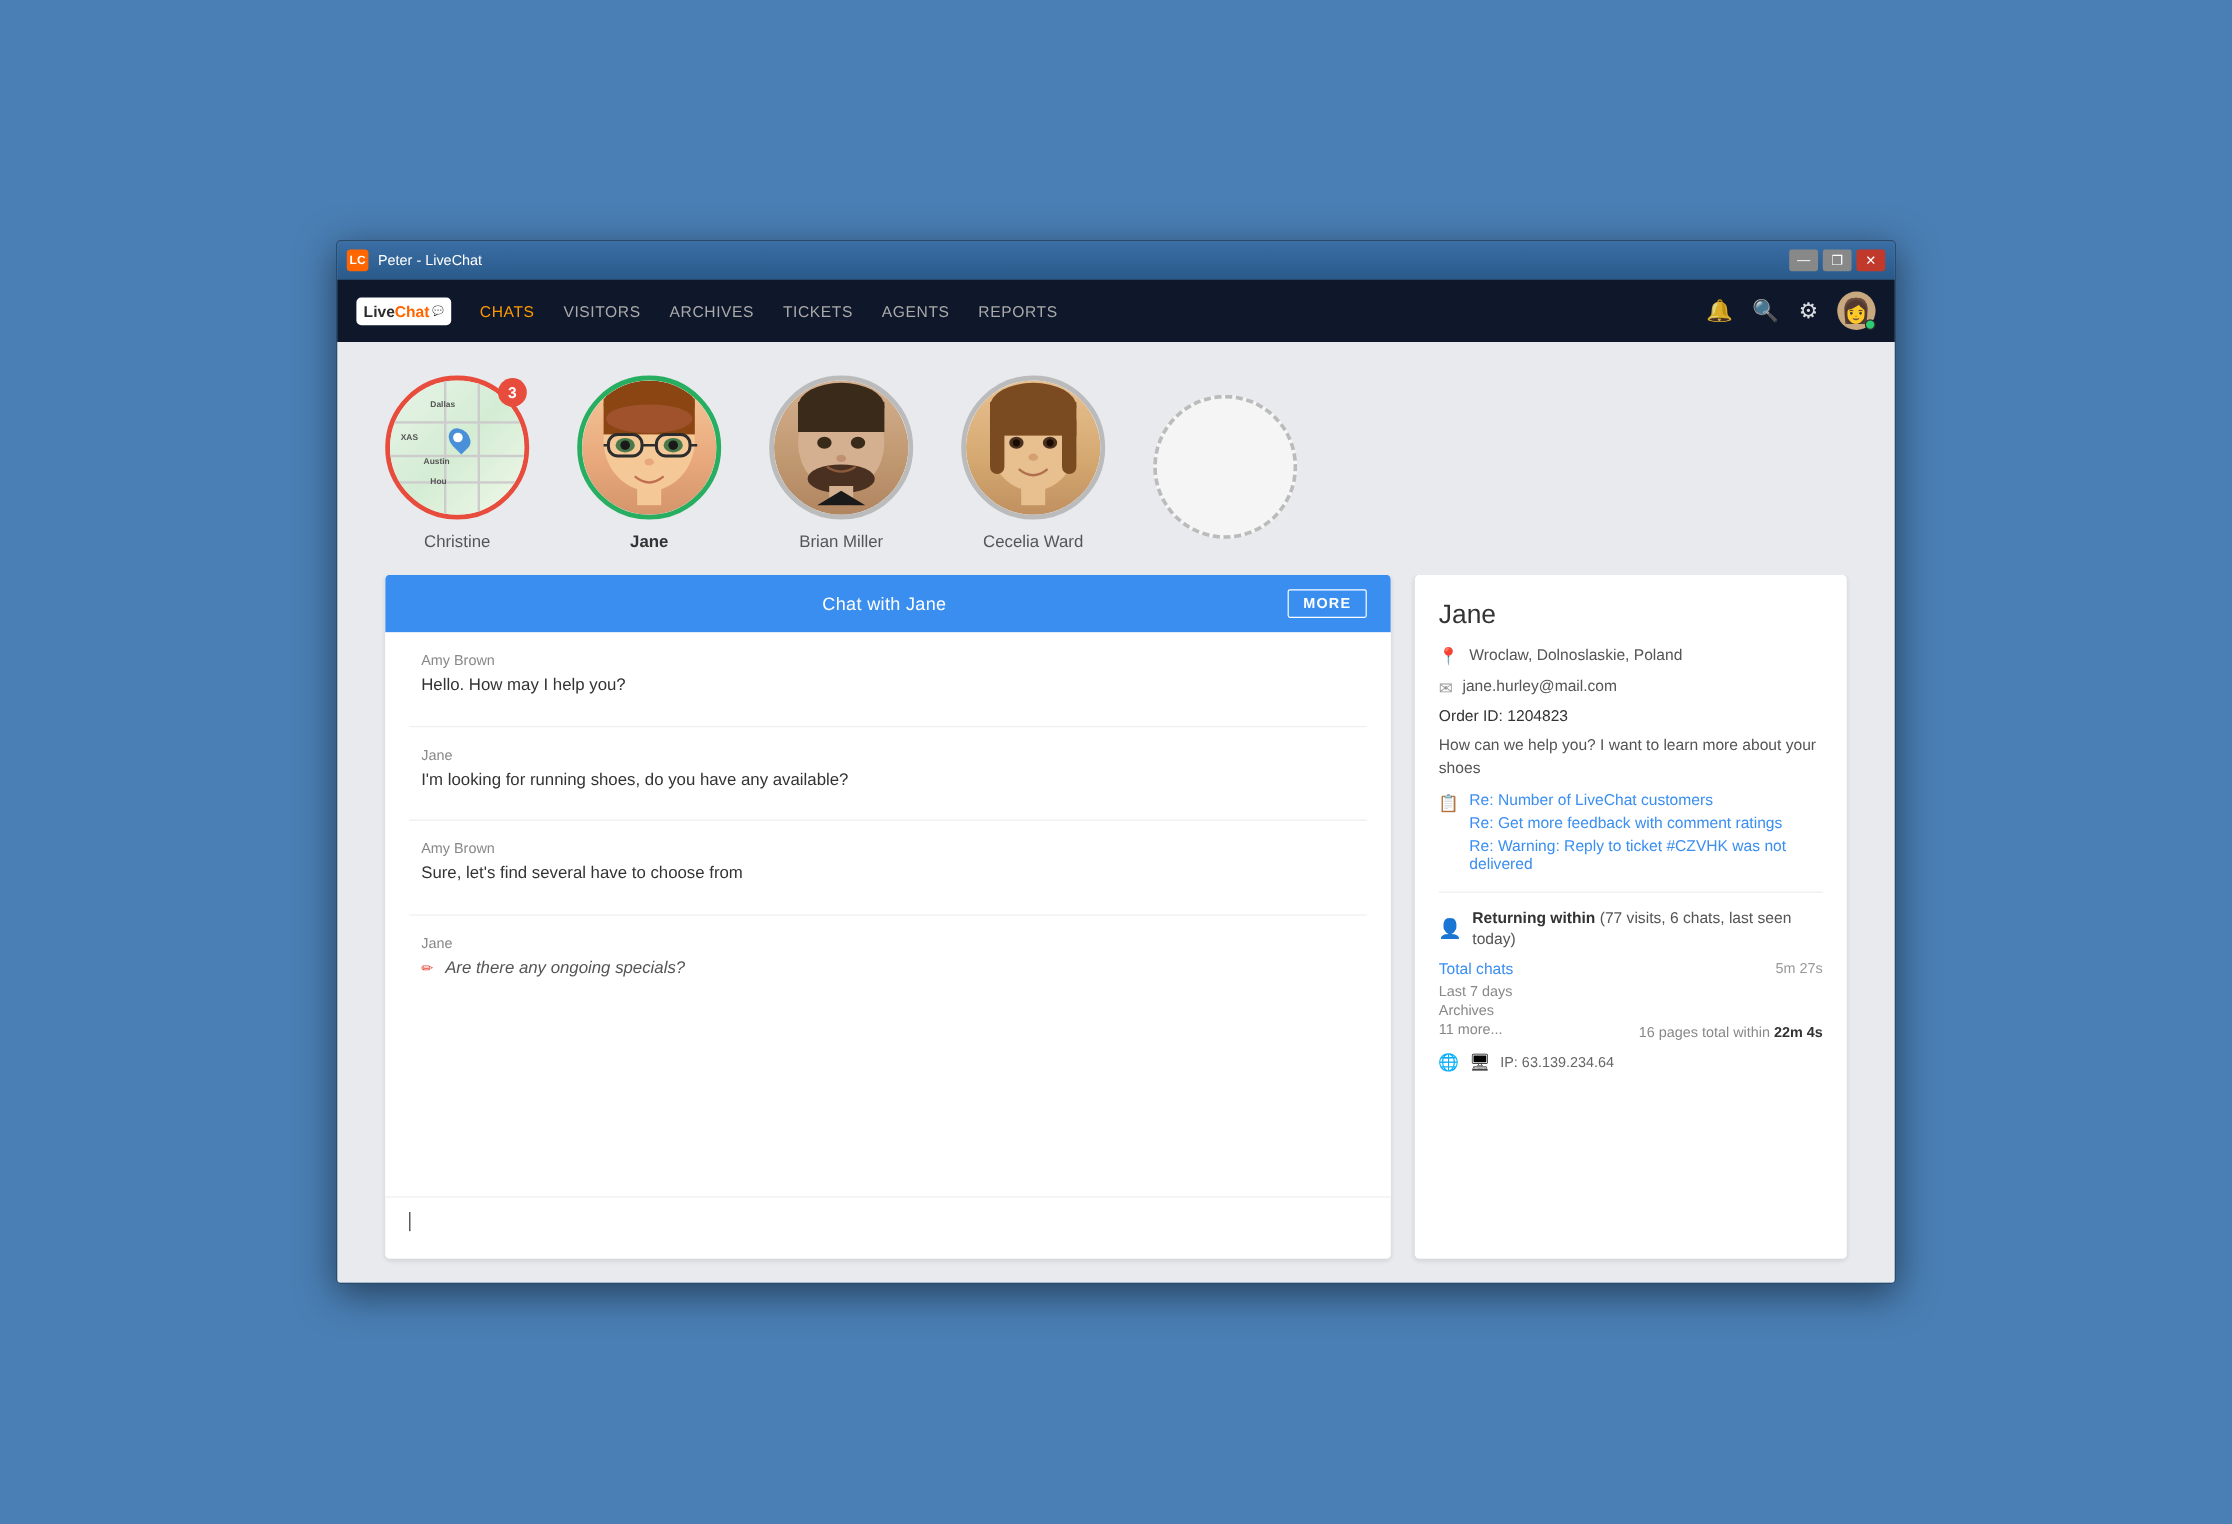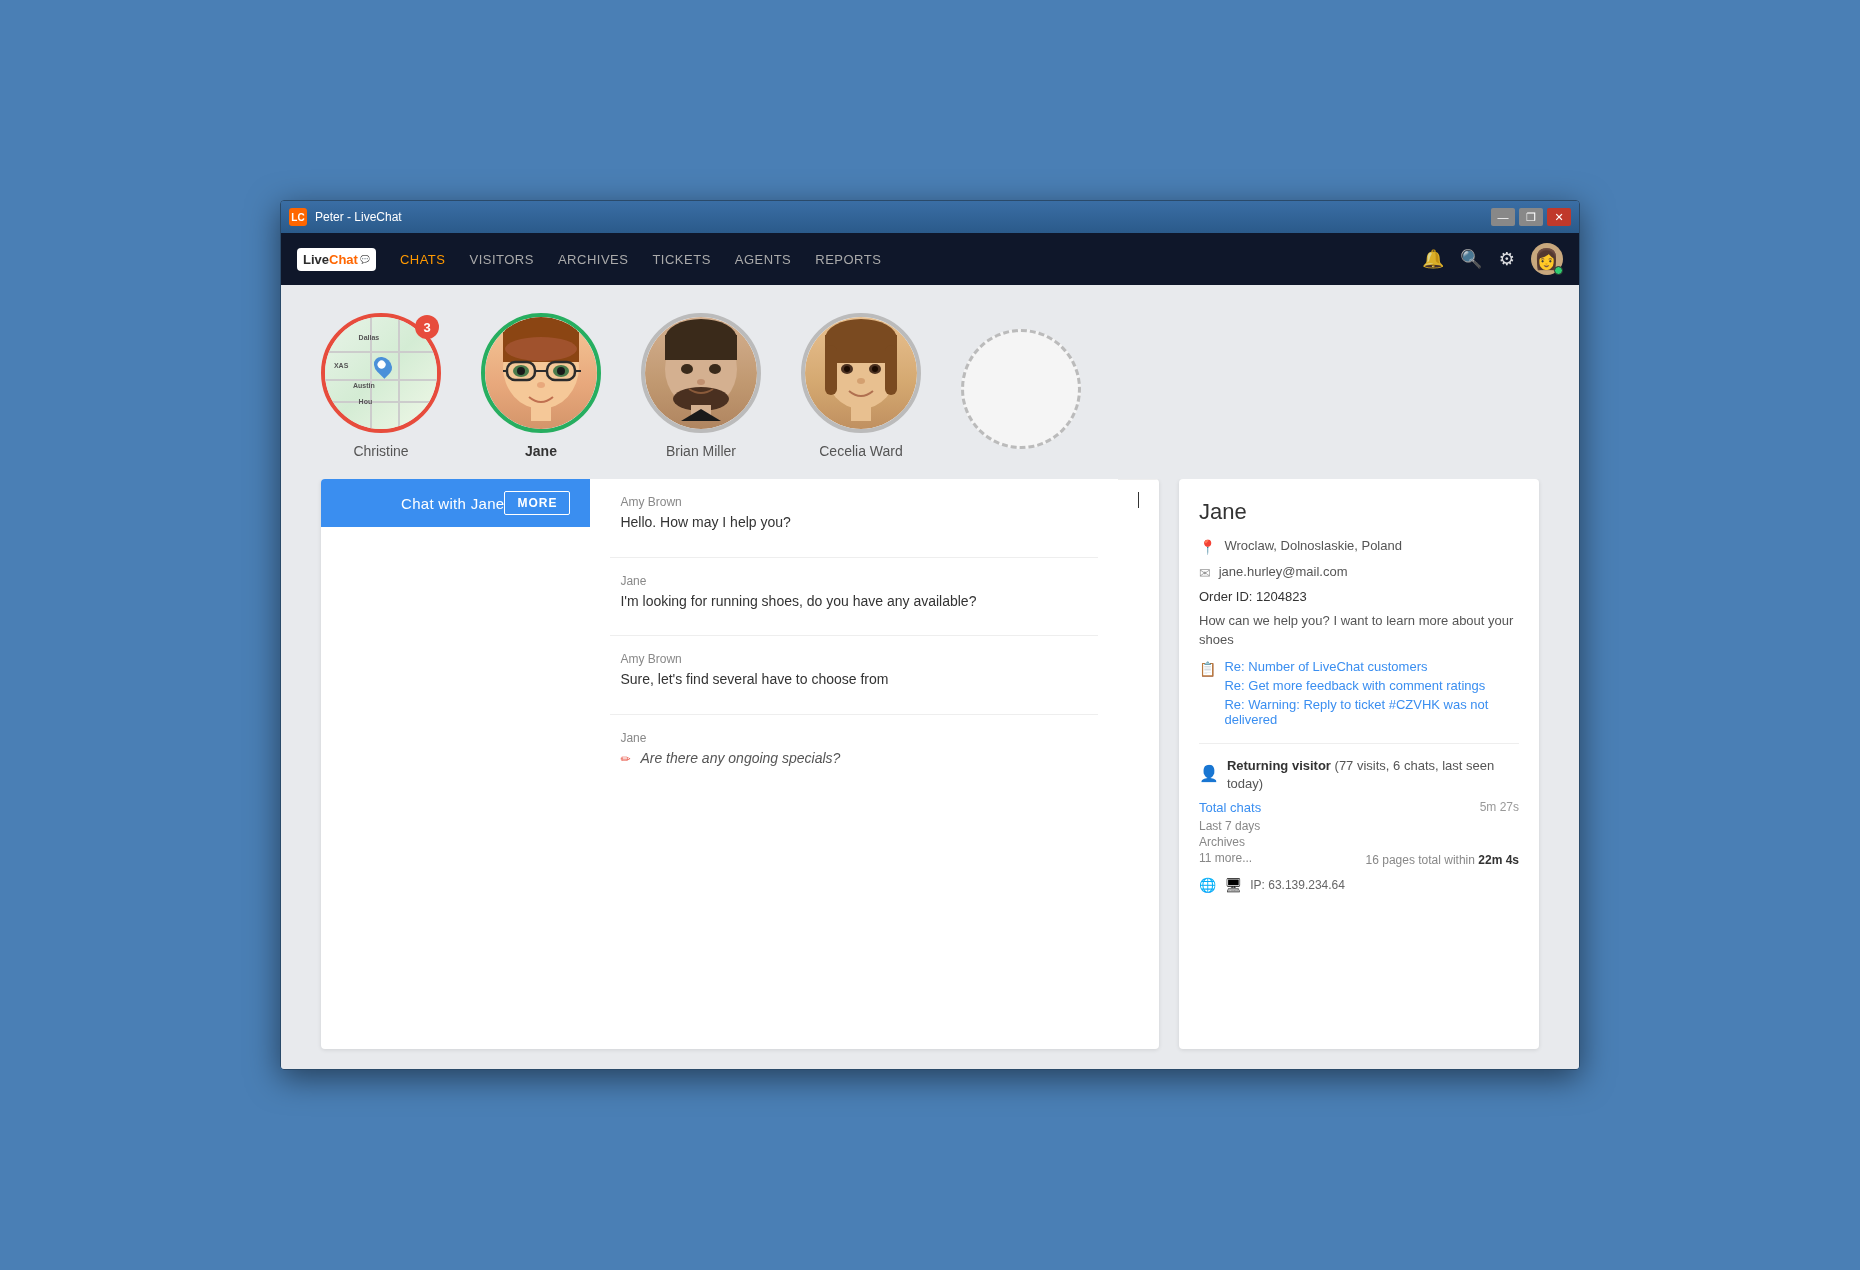--- a/index.html
+++ b/index.html
@@ -295,21 +295,21 @@
       display: flex;
       flex: 1;
       padding: 0 40px 20px;
       gap: 20px;
       overflow: hidden;
     }
     
     .chat-panel {
       flex: 1;
       display: flex;
-      flex-direction: row;
+      flex-direction: column;
       background: white;
       border-radius: 4px;
       overflow: hidden;
       box-shadow: 0 1px 4px rgba(0,0,0,0.1);
     }
     .chat-header {
       background: #3a8ef0;
       color: white;
       display: flex;
       align-items: center;
@@ -752,21 +752,21 @@
             <a class="sidebar-link">Re: Warning: Reply to ticket #CZVHK was not delivered</a>
           </div>
         </div>
 
         <hr class="sidebar-divider">
 
         <div class="visitor-row">
           <span class="visitor-icon">👤</span>
           <div>
             <span class="visitor-text">
-              <strong>Returning visitor</strong>
+              <strong>Returning within</strong>
               <span>(77 visits, 6 chats, last seen today)</span>
             </span>
           </div>
         </div>
 
         <div class="stats-row">
           <span class="stats-label">Total chats</span>
           <span class="stats-time">5m 27s</span>
         </div>
         <div class="stats-sub">Last 7 days</div>

